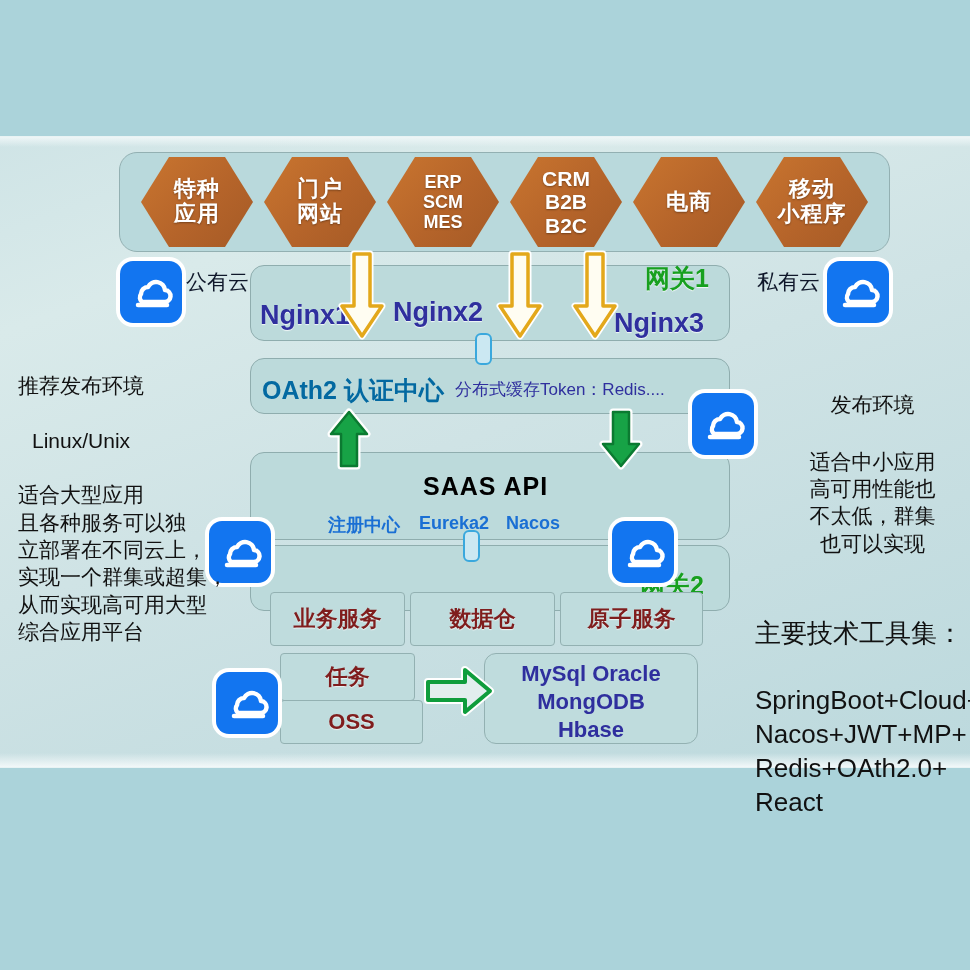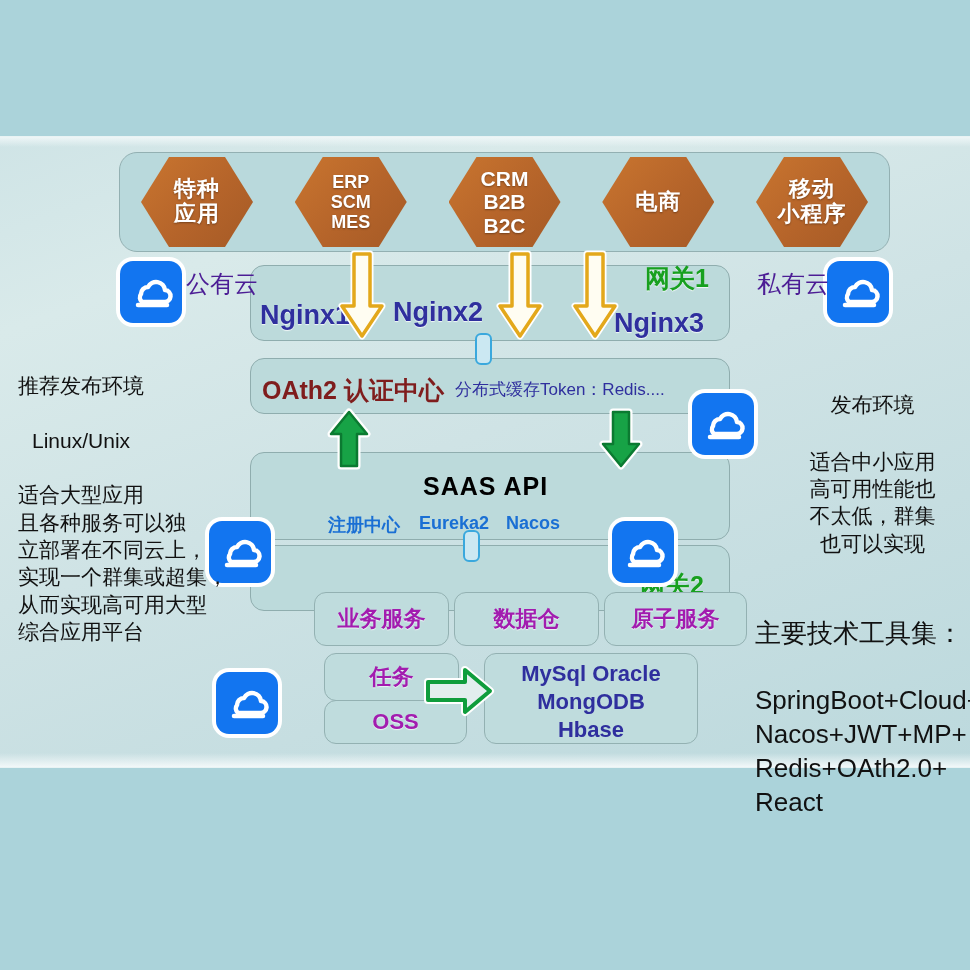--- a/index.html
+++ b/index.html
@@ -60,40 +60,39 @@
   #nginx1{left:260px;top:300px;}
   #nginx2{left:393px;top:297px;}
   #nginx3{left:614px;top:308px;}
   #gw1-label{position:absolute;left:645px;top:262px;color:#17a01f;font-weight:bold;font-size:25px;
     text-shadow:0 1px 1px rgba(255,255,255,.8);}
   #gw2-label{position:absolute;left:640px;top:569px;color:#17a01f;font-weight:bold;font-size:25px;
     text-shadow:0 1px 1px rgba(255,255,255,.8);}
 
   
   #oauth-band{left:250px;top:358px;width:480px;height:56px;border-radius:14px;}
-  #oauth-title{position:absolute;left:262px;top:374px;color:#7f1d1d;font-weight:bold;font-size:25px;}
+  #oauth-title{position:absolute;left:262px;top:374px;color:#0369a1;font-weight:bold;font-size:25px;}
   #cache-note{position:absolute;left:455px;top:378px;color:#2f2f9e;font-weight:normal;font-size:17px;}
 
   
   #saas-band{left:250px;top:452px;width:480px;height:88px;border-radius:14px;}
   #saas-title{position:absolute;left:423px;top:472px;color:#000000;font-weight:bold;font-size:25px;letter-spacing:1px;}
   #registry{position:absolute;left:328px;top:513px;color:#1a6fd4;font-weight:bold;font-size:18px;}
   #eureka{position:absolute;left:419px;top:513px;color:#1a6fd4;font-weight:bold;font-size:18px;}
   #nacos{position:absolute;left:506px;top:513px;color:#1a6fd4;font-weight:bold;font-size:18px;}
 
   
   #svc-shell{left:250px;top:545px;width:480px;height:66px;border-radius:14px;}
 
   
   .chip{
-    position:absolute;border:1.5px solid #93b1b2;border-radius:12px;
+    position:absolute;border:1.5px solid #93b1b2;border-radius:4px;
     background:#bfdcdd;display:flex;align-items:center;justify-content:center;
-    color:#a21caf;font-weight:bold;box-sizing:border-box;
+    color:#7f1d1d;font-weight:bold;box-sizing:border-box;
     text-shadow:0 1px 1px rgba(255,255,255,.7);
-    margin-left:44px;
   }
   #chip-biz{left:270px;top:592px;width:135px;height:54px;font-size:22px;}
   #chip-dw {left:410px;top:592px;width:145px;height:54px;font-size:22px;}
   #chip-atom{left:560px;top:592px;width:143px;height:54px;font-size:22px;}
   #chip-task{left:280px;top:653px;width:135px;height:48px;font-size:22px;}
   #chip-oss {left:280px;top:700px;width:143px;height:44px;font-size:22px;}
   #db-box{left:484px;top:653px;width:214px;height:91px;border-radius:12px;
     border:1.5px solid #93b1b2;background:#bfdcdd;}
   #db-text{position:absolute;left:484px;top:660px;width:214px;text-align:center;
     color:#2f2f9e;font-weight:bold;font-size:22px;line-height:1.28;}
@@ -104,21 +103,21 @@
     box-shadow:0 0 0 4px #fff;
   }
   .cloud svg{position:absolute;left:7px;top:11px;}
   #cloud-public {left:120px;top:261px;}
   #cloud-private{left:827px;top:261px;}
   #cloud-right1 {left:692px;top:393px;}
   #cloud-left1  {left:209px;top:521px;}
   #cloud-mid1   {left:612px;top:521px;}
   #cloud-left2  {left:216px;top:672px;}
 
-  .cloud-label{position:absolute;color:#4c1d95;font-size:24px;}
+  .cloud-label{position:absolute;color:#0f172a;font-size:21px;}
   #label-public {left:186px;top:268px;}
   #label-private{left:757px;top:268px;}
 
   
   .arrow{position:absolute;}
 
   
   .conn{position:absolute;width:13px;height:28px;border:2px solid #3aa8dd;
     border-radius:6px;background:#cbe8f2;}
 
@@ -136,20 +135,23 @@
 
   <div class="content-panel"></div>
 
   <div class="rbox" id="app-band"></div>
   <div class="hex-row">
 
     <div class="hex">
       <div class="t cjk">特种<br>应用</div>
     </div>
 
+    <div class="hex">
+      <div class="t cjk">门户<br>网站</div>
+    </div>
 
     <div class="hex">
       <div class="t small">ERP<br>SCM<br>MES</div>
     </div>
 
     <div class="hex">
       <div class="t">CRM<br>B2B<br>B2C</div>
     </div>
 
     <div class="hex">

